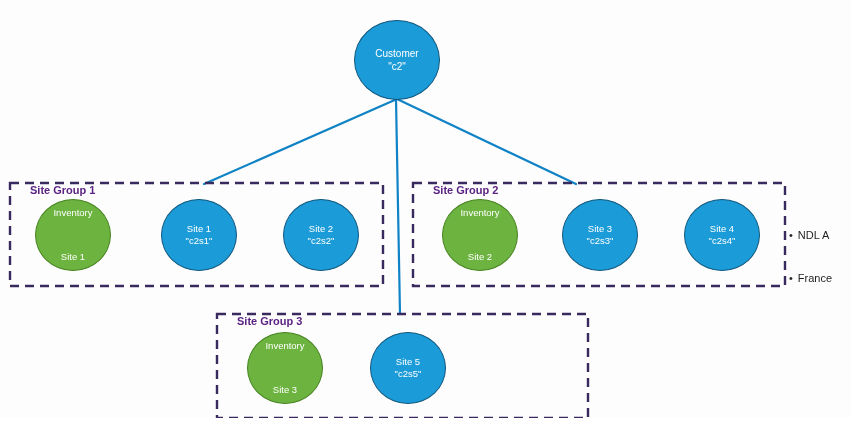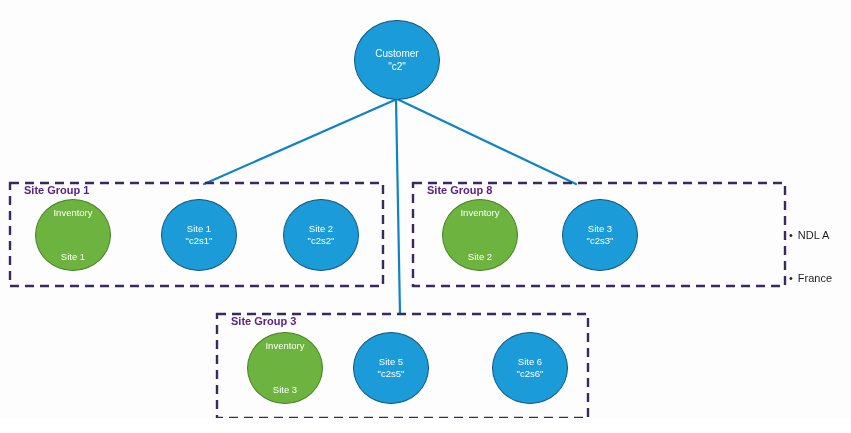--- a/index.html
+++ b/index.html
@@ -47,21 +47,21 @@
     gap: 31px;
   }
   .customer {
     left: 354px; top: 20px;
     width: 86px; height: 80px;
     font-size: 10px;
   }
   .group { position: absolute; }
   .group-label {
     position: absolute;
-    left: 14px; top: 1px;
+    left: 20px; top: 1px;
     font-size: 11px;
     font-weight: bold;
     color: var(--group-label, #5b2383);
     white-space: nowrap;
   }
   .gnode { width: 76px; height: 72px; }
   .annotation {
     position: absolute;
     font-size: 11px;
     color: var(--annotation-text, #1f1f1f);
@@ -105,44 +105,44 @@
       <span>Site 1</span>
       <span>"c2s1"</span>
     </div>
     <div class="node site gnode" style="left:273px;top:16px">
       <span>Site 2</span>
       <span>"c2s2"</span>
     </div>
   </div>
 
   <div class="group" style="left:413px;top:183px;width:372px;height:103px">
-    <div class="group-label">Site Group 8</div>
+    <div class="group-label">Site Group 2</div>
     <div class="node inventory gnode" style="left:29px;top:16px">
       <span>Inventory</span>
       <span>Site 2</span>
     </div>
     <div class="node site gnode" style="left:149px;top:16px">
       <span>Site 3</span>
       <span>"c2s3"</span>
+    </div>
+    <div class="node site gnode" style="left:271px;top:16px">
+      <span>Site 4</span>
+      <span>"c2s4"</span>
     </div>
   </div>
 
   <div class="group" style="left:217px;top:314px;width:371px;height:104px">
     <div class="group-label">Site Group 3</div>
     <div class="node inventory gnode" style="left:30px;top:18px">
       <span>Inventory</span>
       <span>Site 3</span>
     </div>
-    <div class="node site gnode" style="left:136px;top:18px">
+    <div class="node site gnode" style="left:153px;top:18px">
       <span>Site 5</span>
       <span>"c2s5"</span>
-    </div>
-    <div class="node site gnode" style="left:275px;top:18px">
-      <span>Site 6</span>
-      <span>"c2s6"</span>
     </div>
   </div>
 
   <div class="annotation" style="left:789px;top:201px">
     <div class="item">
       <span>NDL A</span>
     </div>
     <div class="item">
       <span>France</span>
     </div>

